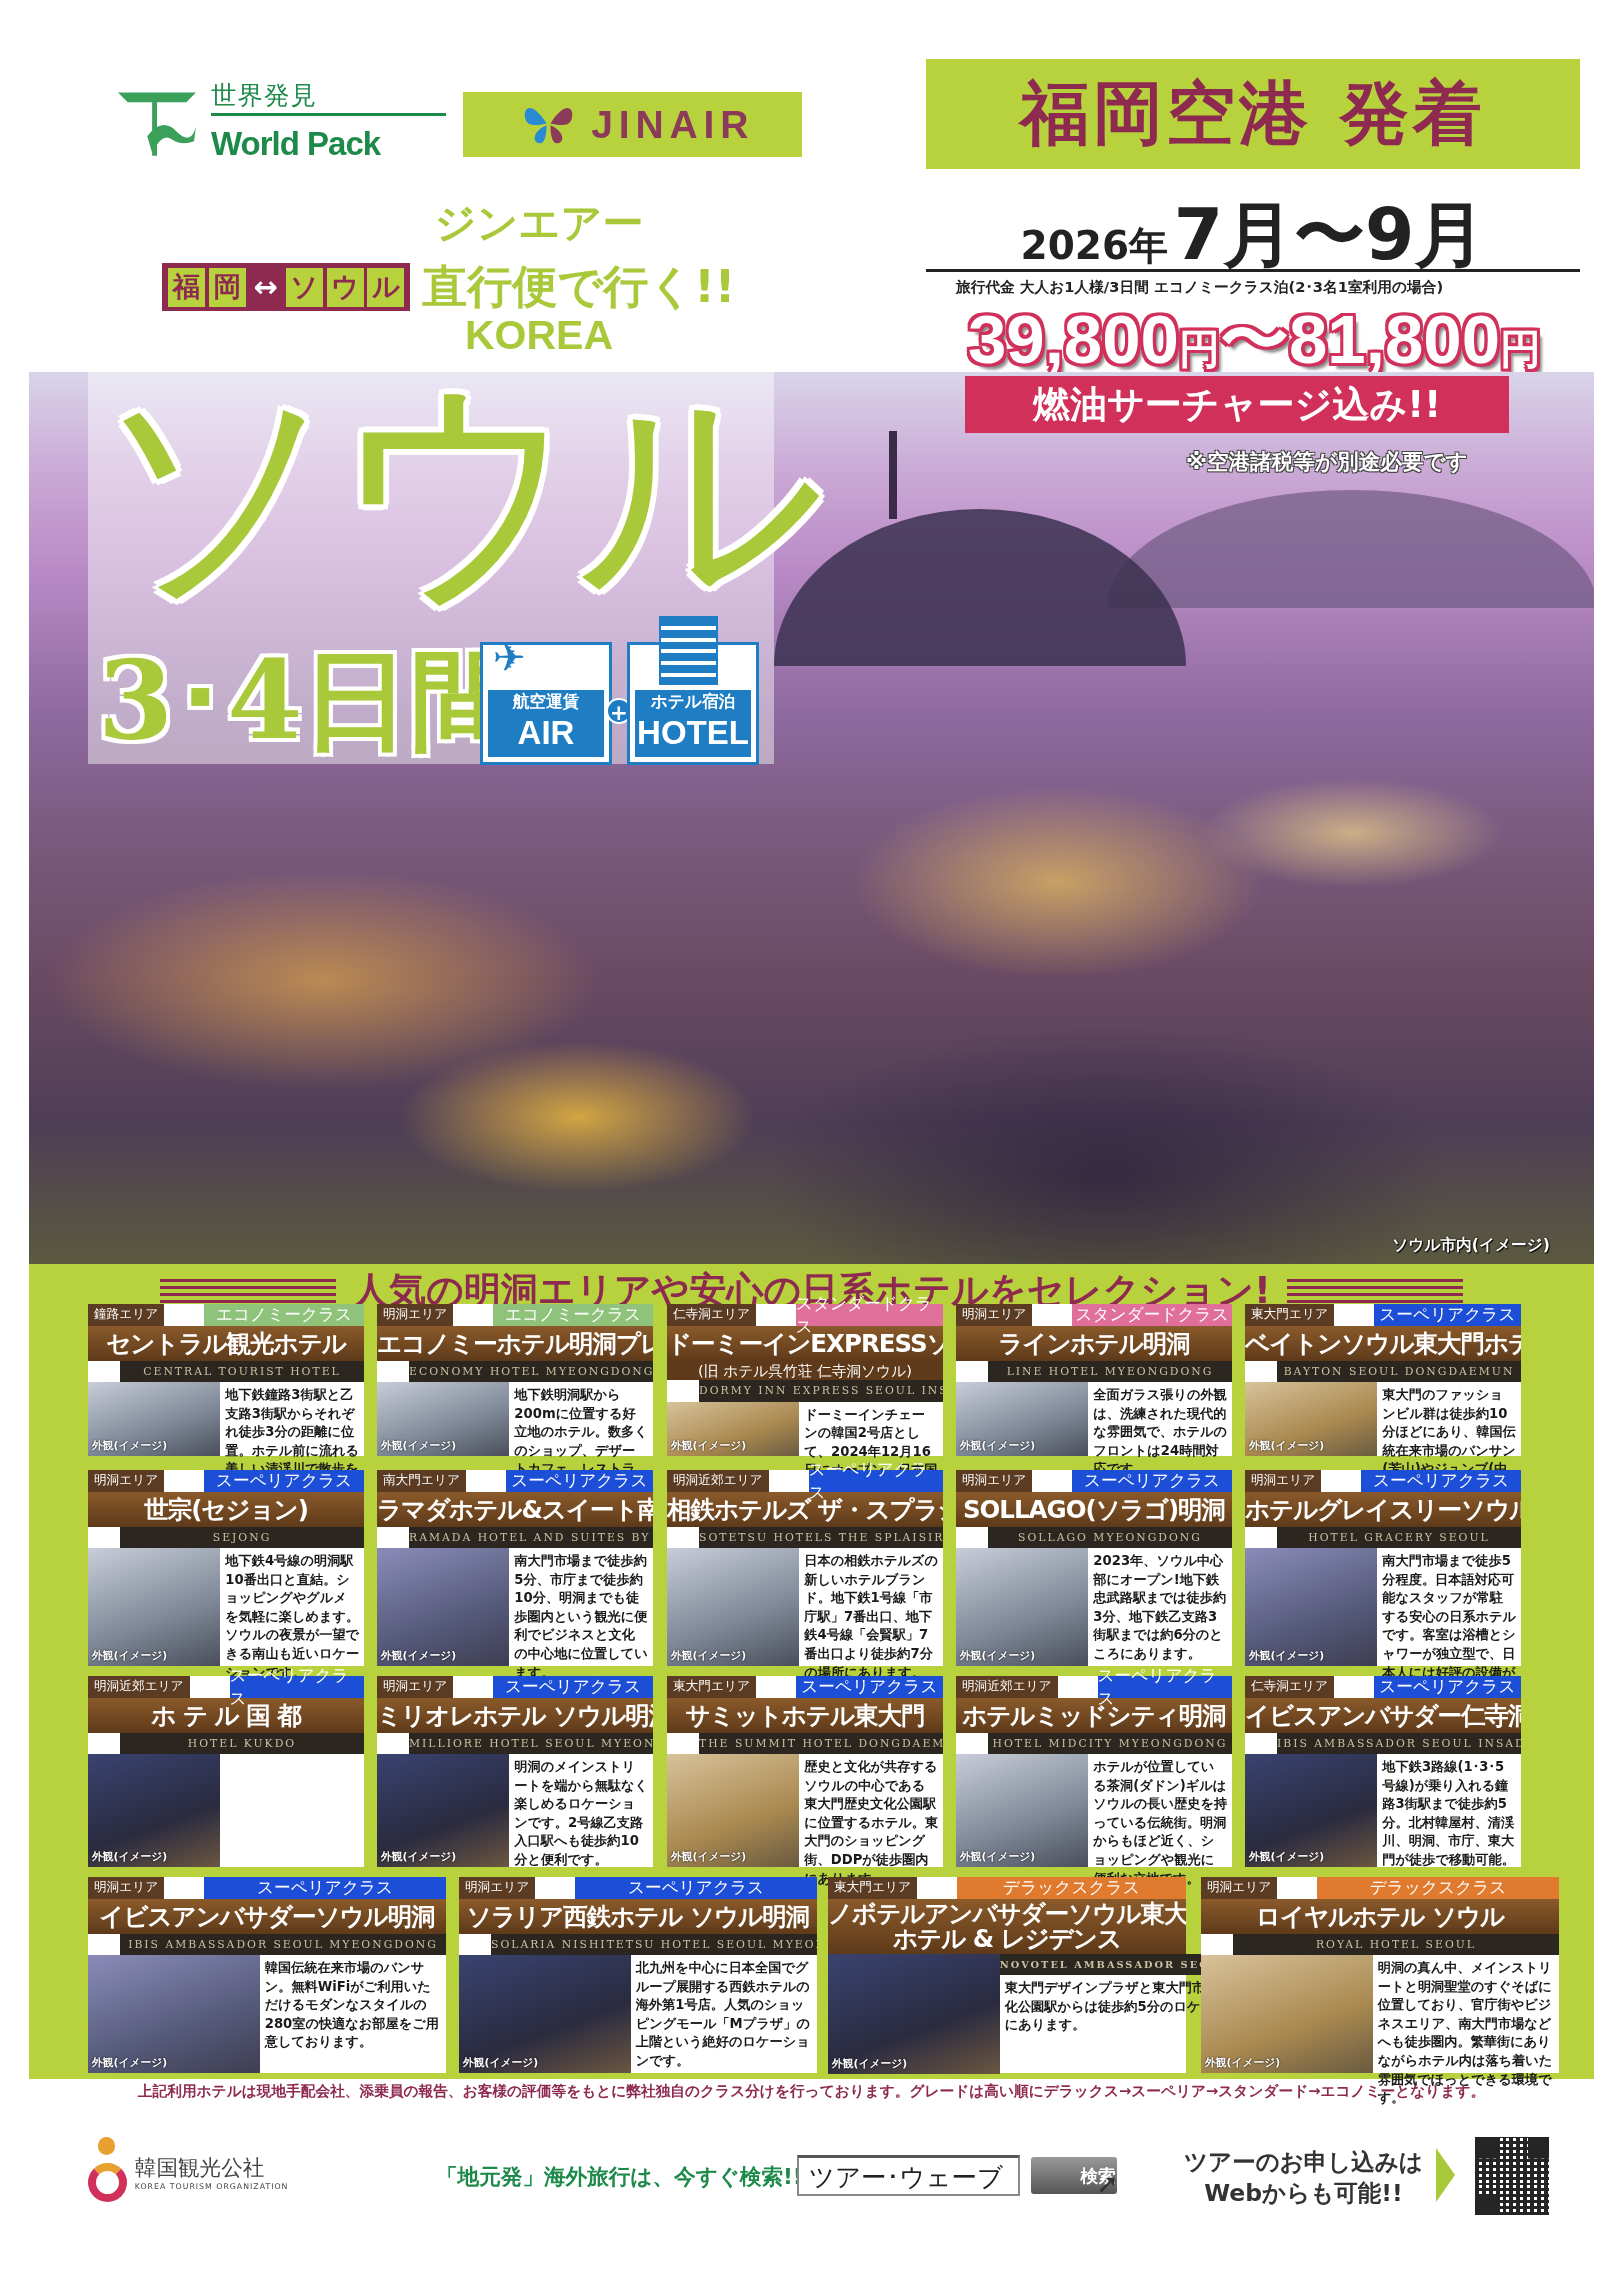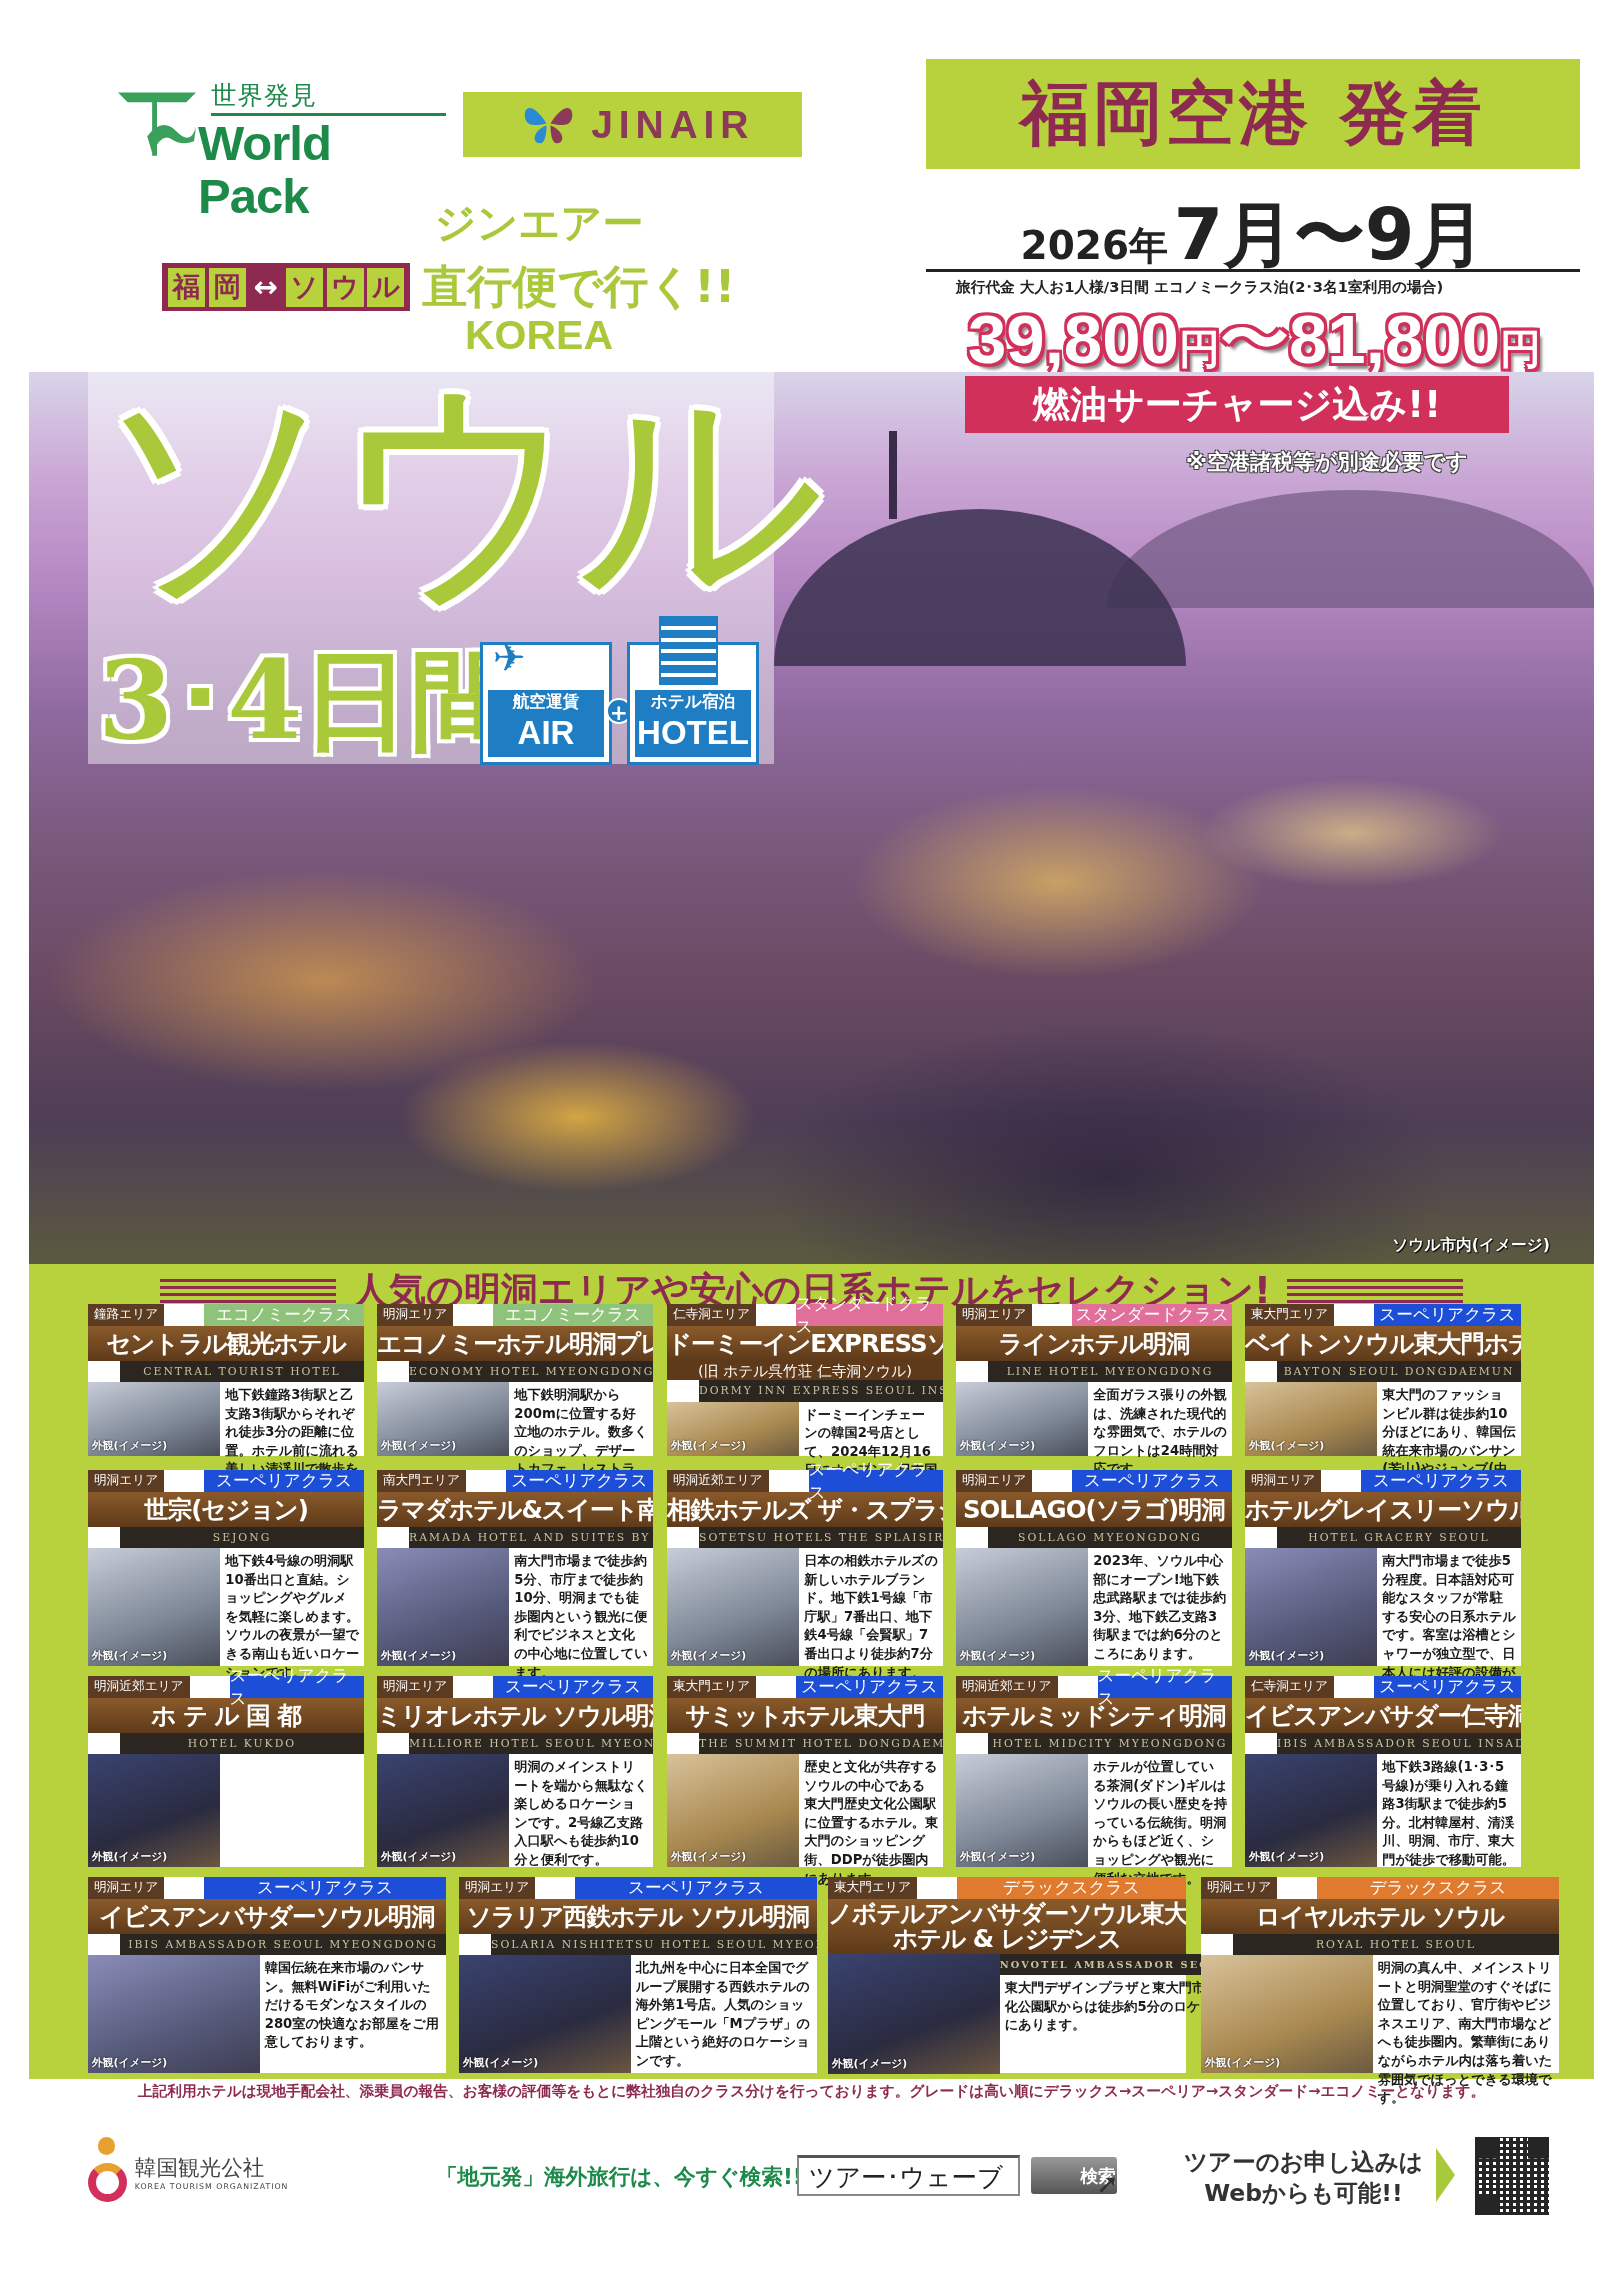--- a/index.html
+++ b/index.html
@@ -5,21 +5,21 @@
   * { box-sizing: border-box; margin: 0; padding: 0; }
   html, body { width: 1621px; height: 2294px; background: #ffffff; overflow: hidden; }
   body { position: relative; font-family: "DejaVu Sans", "Liberation Sans", sans-serif; color: #222; }
   .abs { position: absolute; }
 
   
   .wp-logo { left: 118px; top: 78px; width: 333px; height: 93px; }
   .wp-mark { position: absolute; left: 0; top: 13.7px; width: 78px; height: 69px; }
   .wp-sub { position: absolute; left: 93px; top: 0; font-size: 25.5px; color: #1d8a4a; letter-spacing: 1px; }
   .wp-line { position: absolute; left: 93px; top: 35px; width: 235px; height: 2.9px; background: #1d8a4a; }
-  .wp-main { position: absolute; left: 80px; top: 39px; font-family: "Liberation Sans", sans-serif; font-weight: bold; font-size: 49px; color: #1d8a4a; letter-spacing: -1px; line-height: 53px; }
+  .wp-main { position: absolute; left: 93px; top: 39px; font-family: "Liberation Sans", sans-serif; font-weight: bold; font-size: 33px; color: #1d8a4a; letter-spacing: -1px; line-height: 53px; }
 
   .jin-box { left: 463px; top: 92px; width: 339px; height: 65px; background: #b7d23c; display: flex; align-items: center; justify-content: center; gap: 17.6px; padding-left: 12px; }
   .jin-text { font-family: "Liberation Sans", sans-serif; font-size: 39px; font-weight: bold; letter-spacing: 5.9px; color: #8b3a5a; }
 
   .tag-jinair { left: 294px; top: 196px; width: 490px; text-align: center; font-size: 41px; font-weight: bold; color: #a9c83a; }
   .route-row { left: 162px; top: 257px; display: flex; align-items: center; gap: 11.8px; }
   .route-box { background: #8e2a50; padding: 4.9px 5.9px; display: flex; gap: 3.9px; align-items: center; }
   .route-ch { background: #b7d23c; color: #8e2a50; font-weight: bold; font-size: 27.4px; width: 37px; height: 39px; display: flex; align-items: center; justify-content: center; }
   .route-arrow { color: #ffffff; font-size: 29px; font-weight: bold; padding: 0 3.9px; }
   .route-tail { font-size: 45px; font-weight: bold; color: #a9c83a; }

